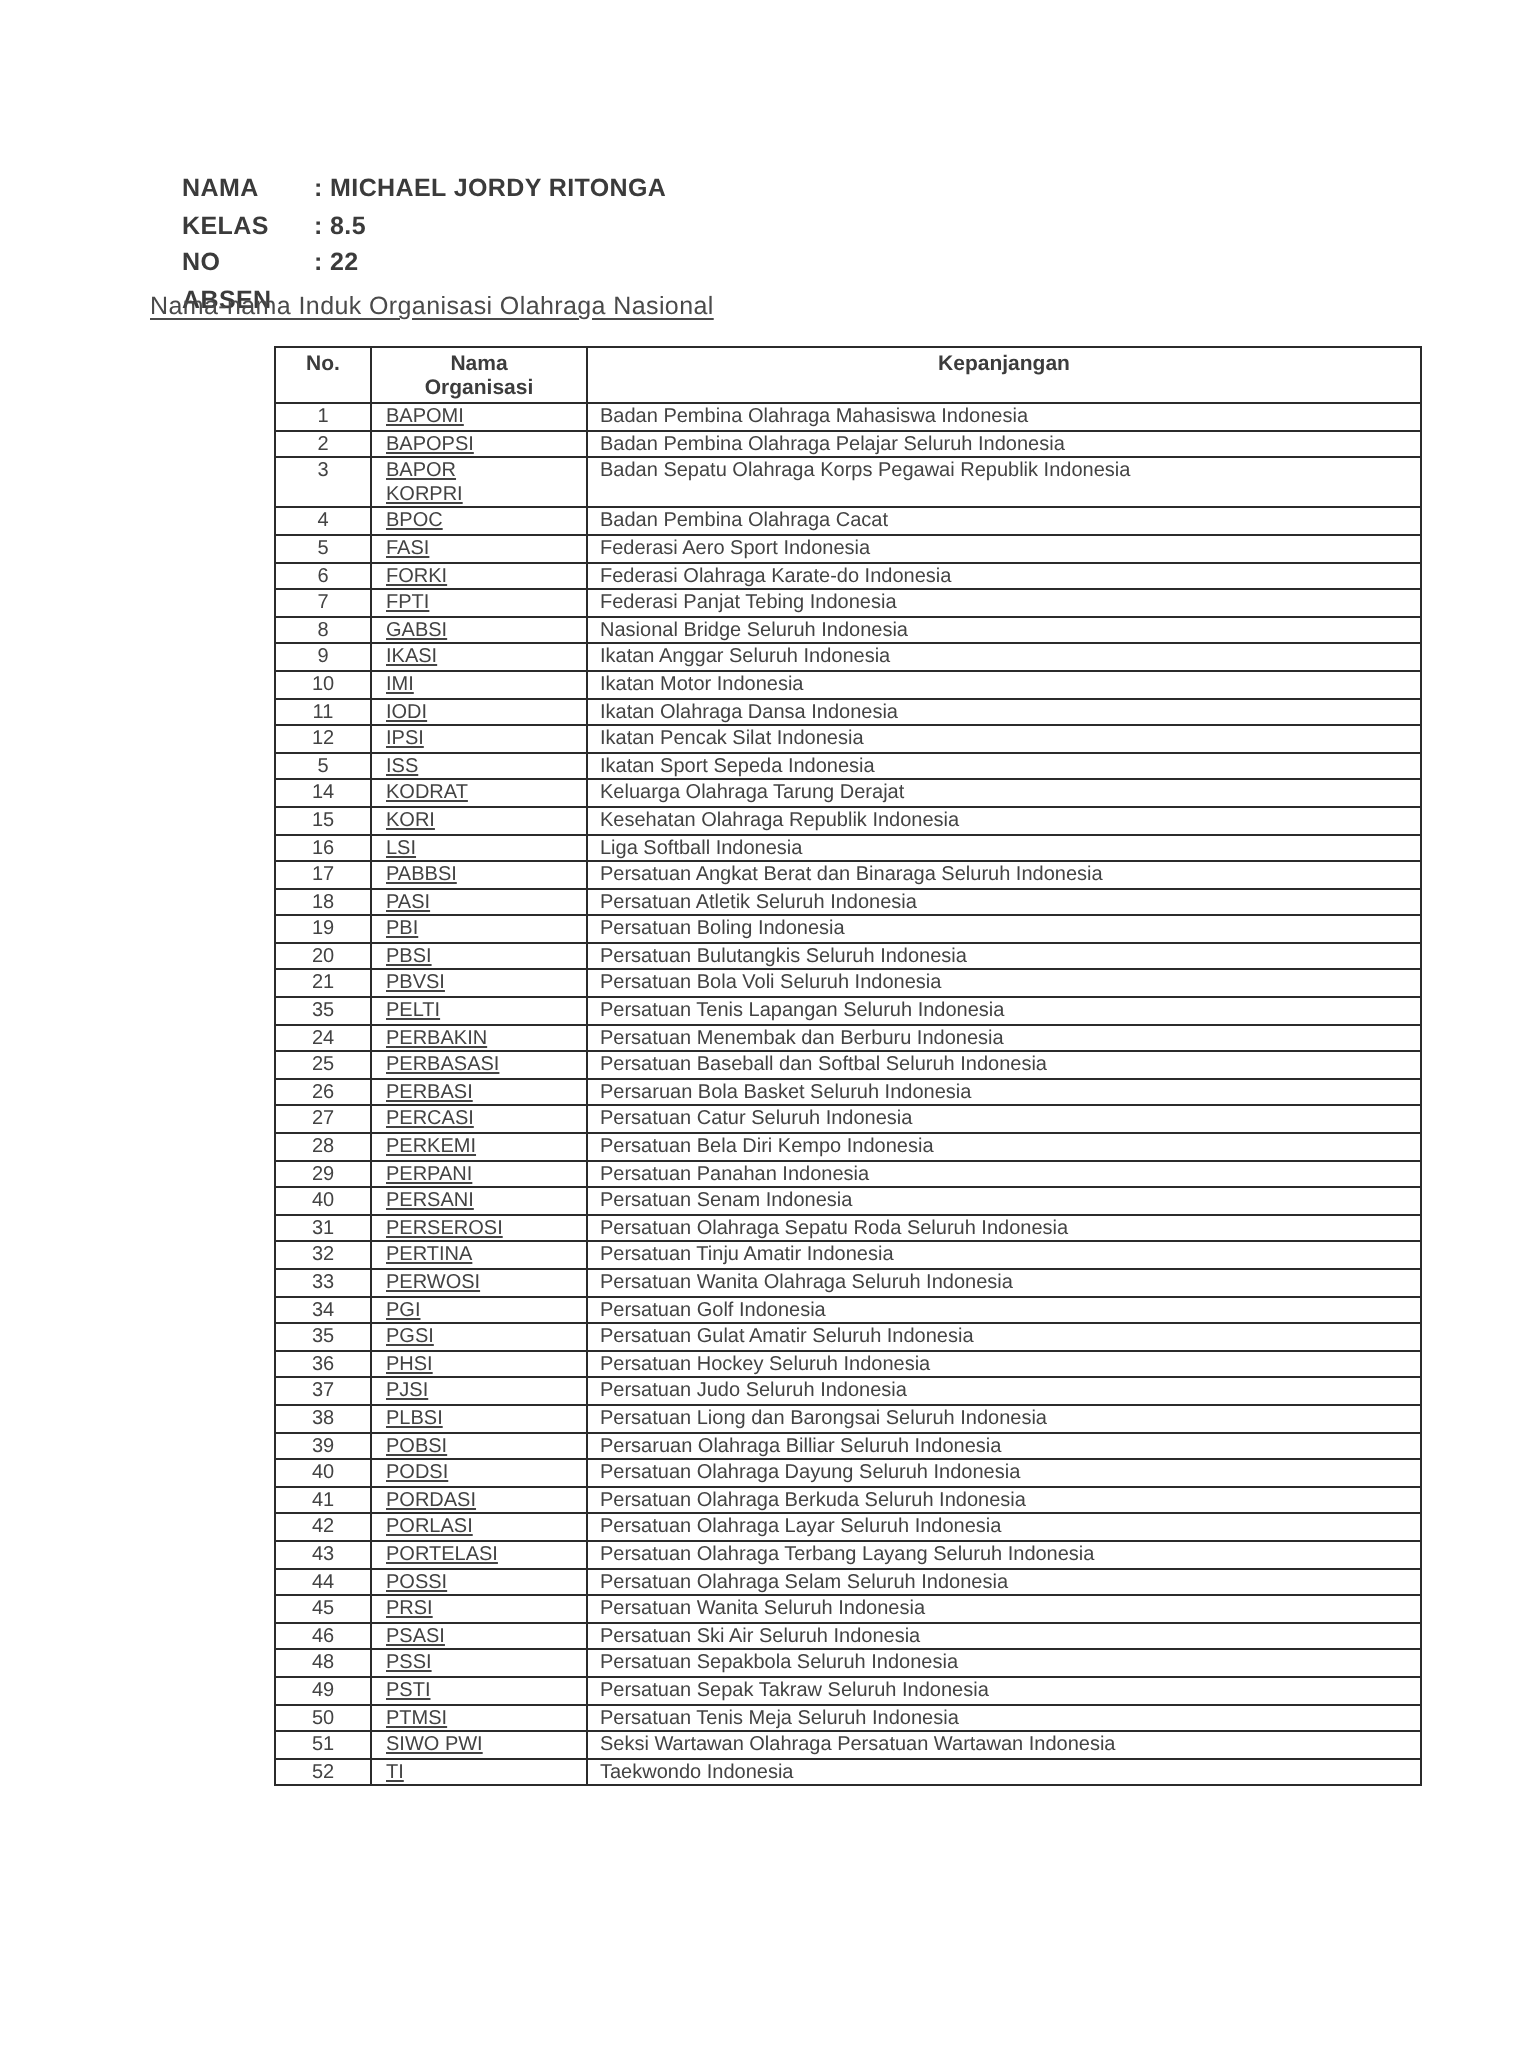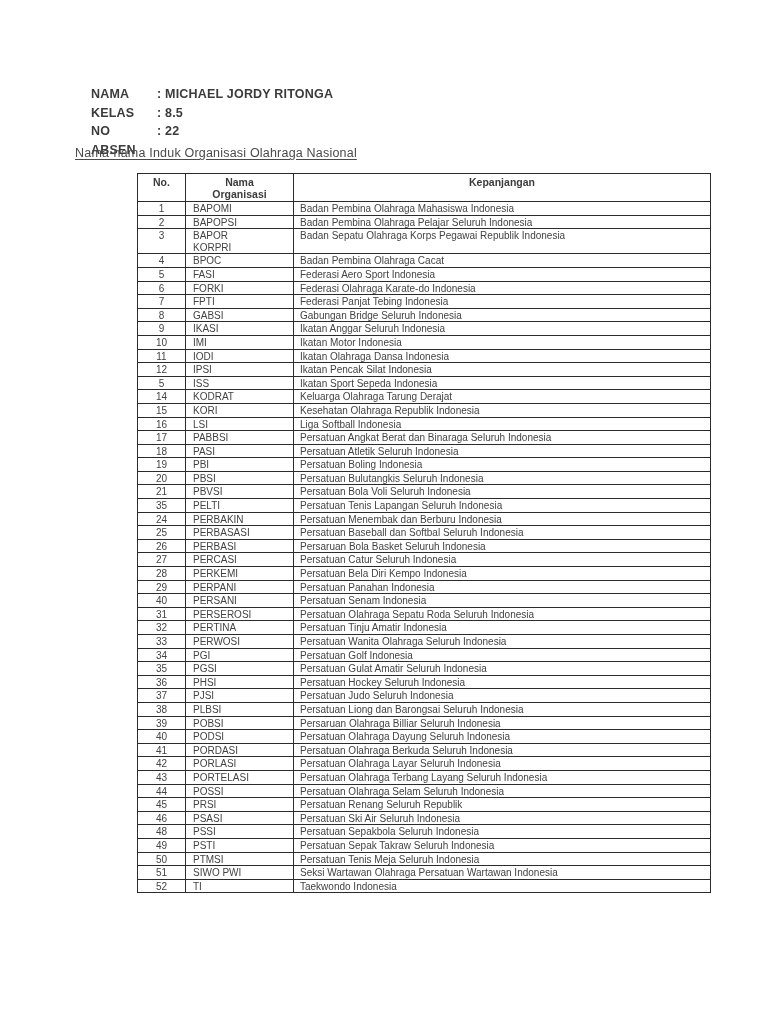--- a/index.html
+++ b/index.html
@@ -29,21 +29,21 @@
   }
   .org-table th{
     font-size:10.5px;line-height:12px;font-weight:bold;color:#3c3c3c;
     text-align:center;vertical-align:top;padding:2px 2px 1px;height:24px;
   }
   .org-table td{
     font-size:10px;line-height:11.6px;color:#434343;
     vertical-align:top;padding:1px 3px 0;
   }
   .org-table td.cell-no{text-align:center;padding:1px 0 0;}
-  .org-table td.cell-org{padding-left:7px;white-space:pre-line;}
+  .org-table td.cell-org{padding-left:7px;white-space:pre-line;text-decoration:underline;}
   .org-table td.cell-kep{padding-left:6px;white-space:nowrap;margin-left:17px;}
   col.c-no{width:48px;} col.c-org{width:108px;} col.c-kep{width:417px;}
 </style>
 </head>
 <body>
 
 <div class="student-info">
   <div class="info-row">
     <span class="info-label">NAMA</span>
     <span class="info-value">: MICHAEL JORDY RITONGA</span>
@@ -107,21 +107,21 @@
         <td class="cell-kep">Federasi Olahraga Karate-do Indonesia</td>
       </tr>
       <tr>
         <td class="cell-no">7</td>
         <td class="cell-org">FPTI</td>
         <td class="cell-kep">Federasi Panjat Tebing Indonesia</td>
       </tr>
       <tr>
         <td class="cell-no">8</td>
         <td class="cell-org">GABSI</td>
-        <td class="cell-kep">Gabungan Bridge Seluruh Indonesia</td>
+        <td class="cell-kep">Nasional Bridge Seluruh Indonesia</td>
       </tr>
       <tr>
         <td class="cell-no">9</td>
         <td class="cell-org">IKASI</td>
         <td class="cell-kep">Ikatan Anggar Seluruh Indonesia</td>
       </tr>
       <tr>
         <td class="cell-no">10</td>
         <td class="cell-org">IMI</td>
         <td class="cell-kep">Ikatan Motor Indonesia</td>
@@ -287,21 +287,21 @@
         <td class="cell-kep">Persatuan Olahraga Terbang Layang Seluruh Indonesia</td>
       </tr>
       <tr>
         <td class="cell-no">44</td>
         <td class="cell-org">POSSI</td>
         <td class="cell-kep">Persatuan Olahraga Selam Seluruh Indonesia</td>
       </tr>
       <tr>
         <td class="cell-no">45</td>
         <td class="cell-org">PRSI</td>
-        <td class="cell-kep">Persatuan Renang Seluruh Republik</td>
+        <td class="cell-kep">Persatuan Wanita Seluruh Indonesia</td>
       </tr>
       <tr>
         <td class="cell-no">46</td>
         <td class="cell-org">PSASI</td>
         <td class="cell-kep">Persatuan Ski Air Seluruh Indonesia</td>
       </tr>
       <tr>
         <td class="cell-no">48</td>
         <td class="cell-org">PSSI</td>
         <td class="cell-kep">Persatuan Sepakbola Seluruh Indonesia</td>

